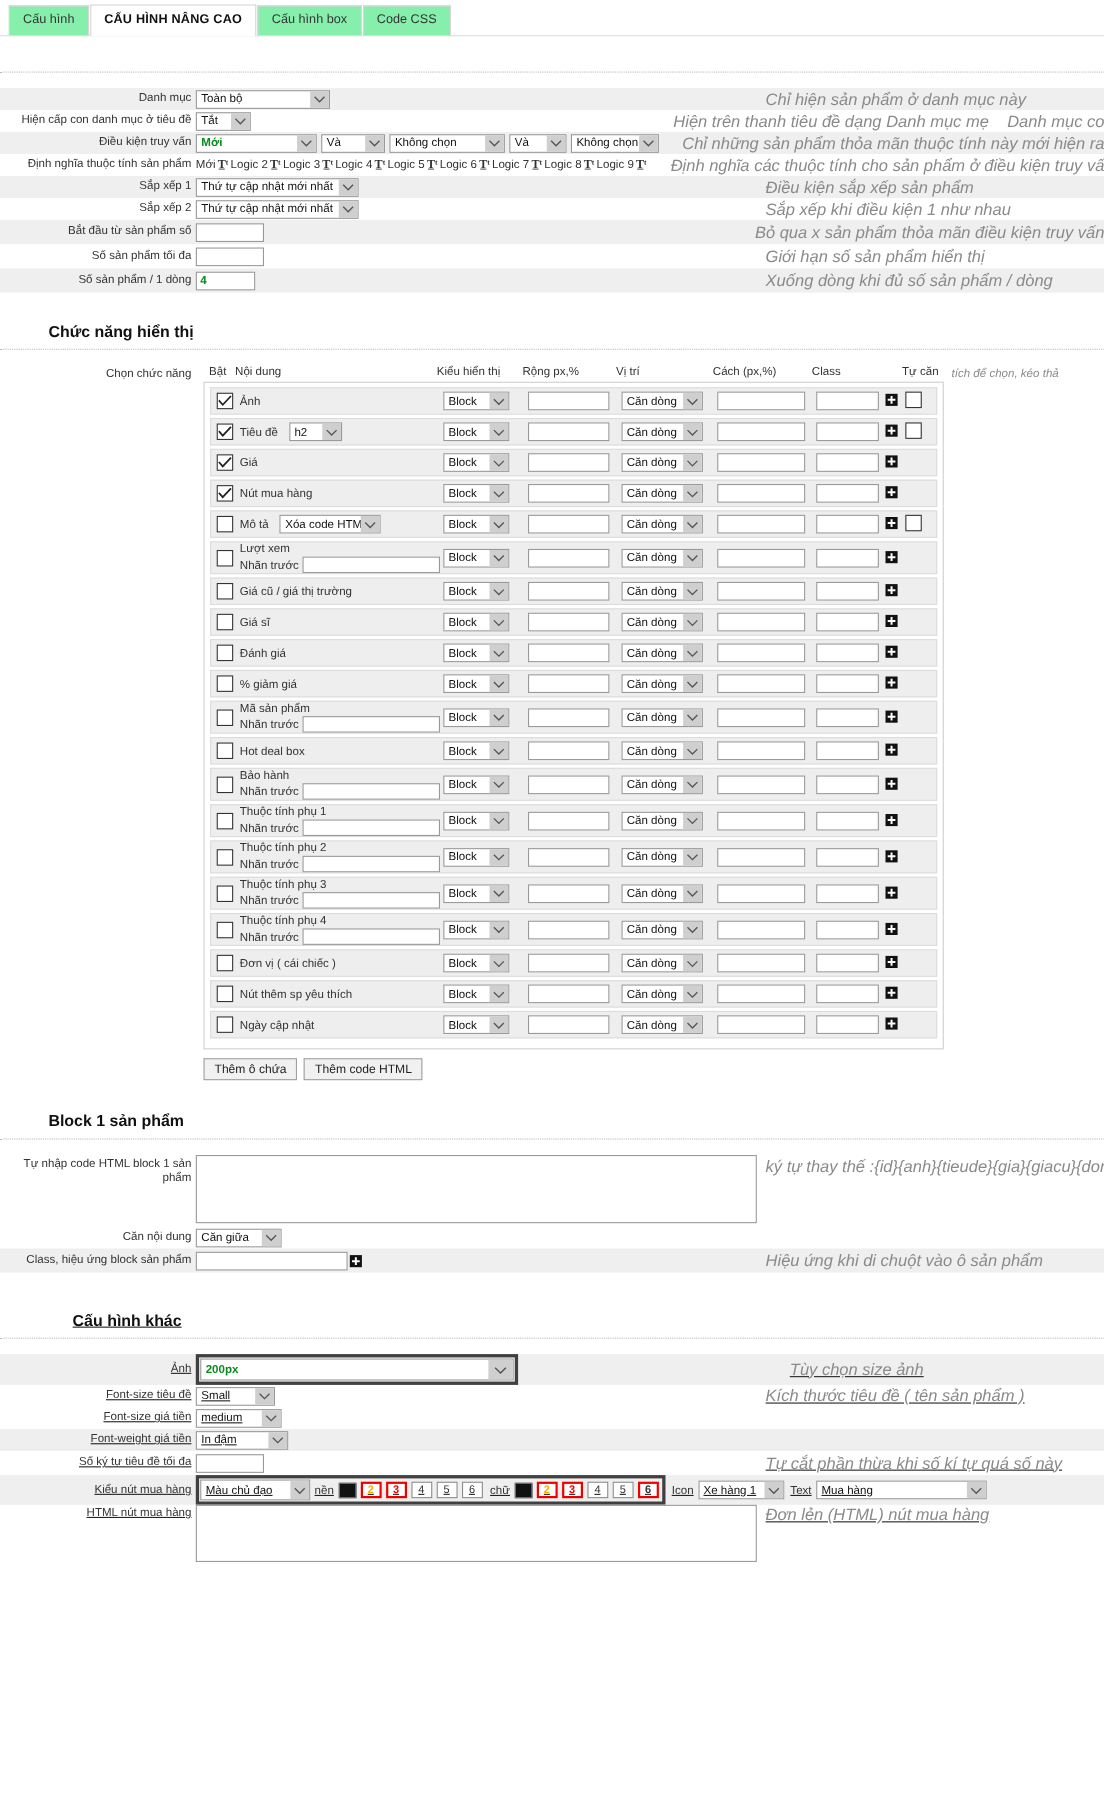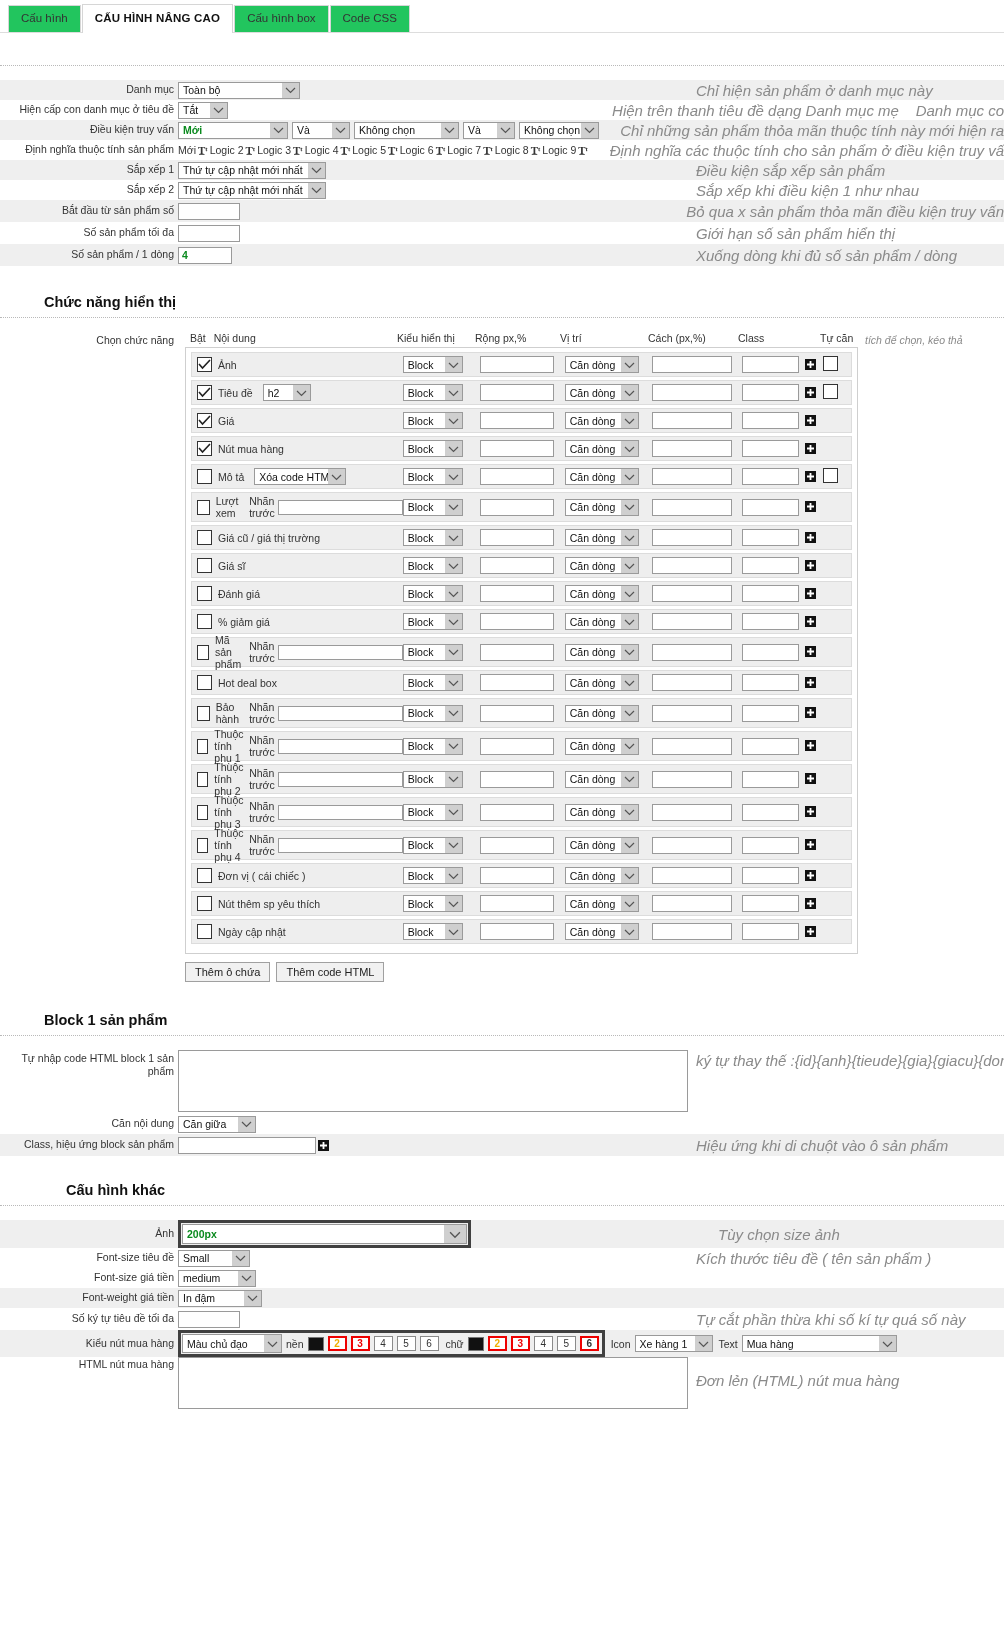--- a/index.html
+++ b/index.html
@@ -10,21 +10,21 @@
     font-family:"Liberation Sans", sans-serif;
     font-size:11px;
     color:#222;
     overflow:hidden;
     position:relative;
   }
 
   
   .tabbar { display:flex; align-items:flex-end; height:33px; padding-left:8px; border-bottom:1px solid #ddd; }
   .tab {
-    padding:7px 12px 8px 12px; font-size:11.5px; background:#22c55e;
+    padding:7px 12px 8px 12px; font-size:11.5px; background:#86efac;
     border:1px solid #d6d6d6; border-bottom:none; color:#333; cursor:pointer;
     margin-right:1px; line-height:1;
   }
   .tab.active { background:#ffffff; font-weight:bold; color:#111; letter-spacing:.2px; position:relative; top:1px; padding-top:8px; padding-bottom:9px;}
 
   
   .section { margin-top:18px; }
   .sec-head { font-size:14.5px; font-weight:bold; color:#111; padding-left:50px; }
   .sec-head.indent2 { padding-left:44px; }
   .sec-rule { border-bottom:1px dotted #b9b9b9; margin-top:7px; }
@@ -68,21 +68,21 @@
   .ttools { display:inline-flex; align-items:center; gap:1px; font-size:10.5px; color:#333; }
   .ttools .litem { margin-right:3px; display:inline-flex; align-items:center; gap:2px;}
   .Tico { font-family:"Liberation Serif", serif; font-weight:bold; font-size:11px; color:#333; cursor:pointer; letter-spacing:-2px;}
 
   
   .feat-wrap { margin-left:185px; width:673px; border:1px solid #cfcfcf; background:#fff; padding:4px 5px 6px 5px; }
   .feat-hdr { display:flex; font-size:10.5px; color:#333; padding:0 0 3px 0; }
   .feat-row { display:flex; align-items:center; background:#eeeeee; border:1px solid #dcdcdc; margin-bottom:3px; height:25px; padding-left:5px;}
   .feat-row.tall { height:30px; }
   .feat-name { font-size:10.5px; color:#333; }
-  .stack { display:flex; flex-direction:row; justify-content:center; gap:1px; }
+  .stack { display:flex; flex-direction:column; justify-content:center; gap:1px; }
   .stack .l1 { font-size:10.5px; color:#333; }
   .stack .l2 { display:flex; align-items:center; gap:3px; font-size:10.5px; color:#333; }
 
   .colA { width:207px; display:flex; align-items:center; gap:6px; }
   .colB { width:78px; }
   .colC { width:85px; }
   .colD { width:88px; }
   .colE { width:90px; }
   .colF { width:64px; }
   .colG { width:18px; }
@@ -1054,21 +1054,21 @@
           <svg width="9" height="9" viewBox="0 0 9 9">
               <path d="M4.5 1 V8 M1 4.5 H8" stroke="#fff" stroke-width="1.8"></path>
             </svg>
         </span>
       </div>
       <div class="hint">Hiệu ứng khi di chuột vào ô sản phẩm</div>
     </div>
   </div>
 </div>
 
-<div class="section" style="margin-top:26px;">
+<div class="section" style="margin-top:36px;text-decoration:underline;">
   <div class="sec-head" style="padding-left:66px">Cấu hình khác</div>
   <div class="sec-rule"></div>
 
   <div class="rows" style="margin-top:14px;">
 
     <div class="row zebra" style="min-height:26px;position:relative">
       <div class="lbl">Ảnh</div>
       <div class="fieldwrap">
         <div class="redbox" style="padding:1px;">
           <div class="sel green" style="width:285px;height:20px">
@@ -1186,16 +1186,16 @@
             </span>
         </div>
       </div>
     </div>
 
     <div class="row" style="align-items:flex-start;min-height:40px">
       <div class="lbl" style="padding-top:1px">HTML nút mua hàng</div>
       <div style="width:510px;">
         <textarea class="ta" style="width: 510px; height: 52px;"></textarea>
       </div>
-      <div class="hint" style="padding-top:15px">Đơn lẻn (HTML) nút mua hàng</div>
+      <div class="hint" style="padding-top:1px">Đơn lẻn (HTML) nút mua hàng</div>
     </div>
   </div>
 </div>
 
 </body></html>

